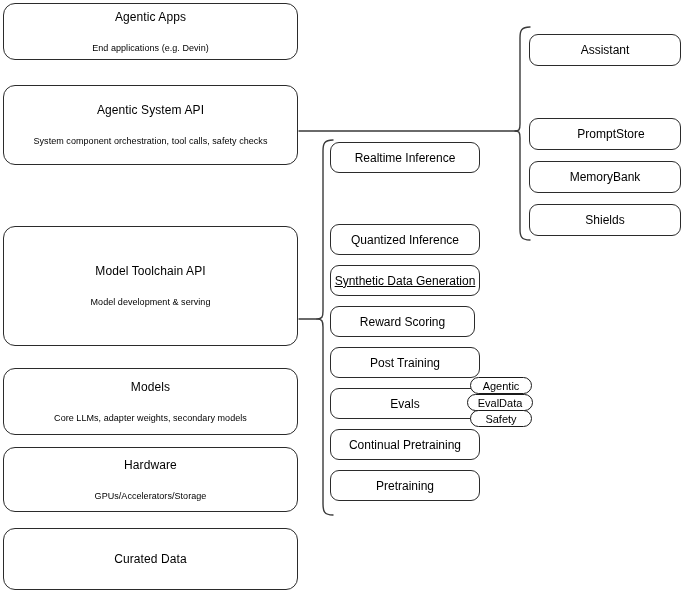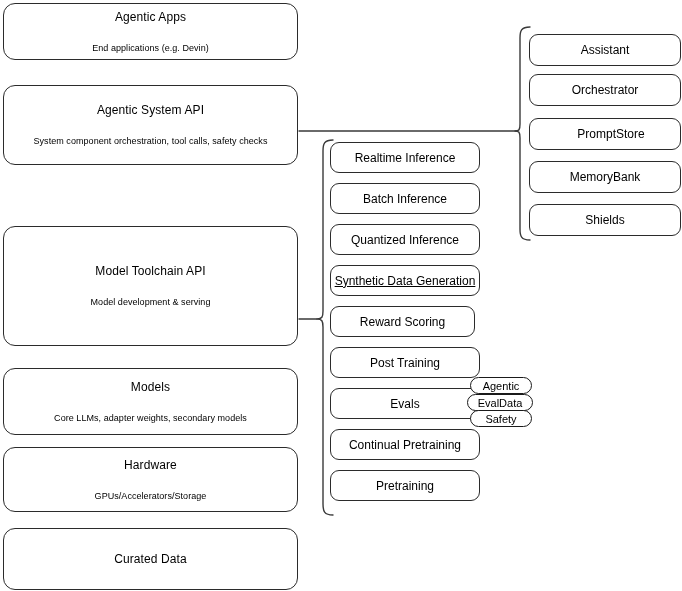--- a/index.html
+++ b/index.html
@@ -148,32 +148,30 @@
   <div class="layer-box" style="left:3px; top:447px; width:295px; height:65px;">
     <div class="layer-title">Hardware</div>
     <div class="layer-sub">GPUs/Accelerators/Storage</div>
   </div>
 
   <div class="layer-box" style="left:3px; top:528px; width:295px; height:62px;">
     <div class="layer-title">Curated Data</div>
   </div>
 
   <div class="cap-box" style="left:330px; top:142px; width:150px; height:31px;">Realtime Inference</div>
-  <div class="cap-box" style="left:330px; top:183px; width:150px; height:31px;">Batch Inference</div>
   <div class="cap-box" style="left:330px; top:224px; width:150px; height:31px;">Quantized Inference</div>
   <div class="cap-box" style="left:330px; top:265px; width:150px; height:31px;text-decoration:underline;">Synthetic Data Generation</div>
   <div class="cap-box" style="left:330px; top:306px; width:145px; height:31px;">Reward Scoring</div>
   <div class="cap-box" style="left:330px; top:347px; width:150px; height:31px;">Post Training</div>
   <div class="cap-box" style="left:330px; top:388px; width:150px; height:31px;">Evals</div>
   <div class="cap-box" style="left:330px; top:429px; width:150px; height:31px;">Continual Pretraining</div>
   <div class="cap-box" style="left:330px; top:470px; width:150px; height:31px;">Pretraining</div>
 
   <div class="tag-pill" style="left:470px; top:377px; width:62px; height:17px;">Agentic</div>
   <div class="tag-pill" style="left:467px; top:394px; width:66px; height:17px;">EvalData</div>
   <div class="tag-pill" style="left:470px; top:410px; width:62px; height:17px;">Safety</div>
 
   <div class="cap-box" style="left:529px; top:34px; width:152px; height:32px;">Assistant</div>
-  <div class="cap-box" style="left:529px; top:74px; width:152px; height:32px;">Orchestrator</div>
   <div class="cap-box" style="left:529px; top:118px; width:152px; height:32px;padding-left:12px;">PromptStore</div>
   <div class="cap-box" style="left:529px; top:161px; width:152px; height:32px;">MemoryBank</div>
   <div class="cap-box" style="left:529px; top:204px; width:152px; height:32px;">Shields</div>
 
 </div>
 
 </body></html>

